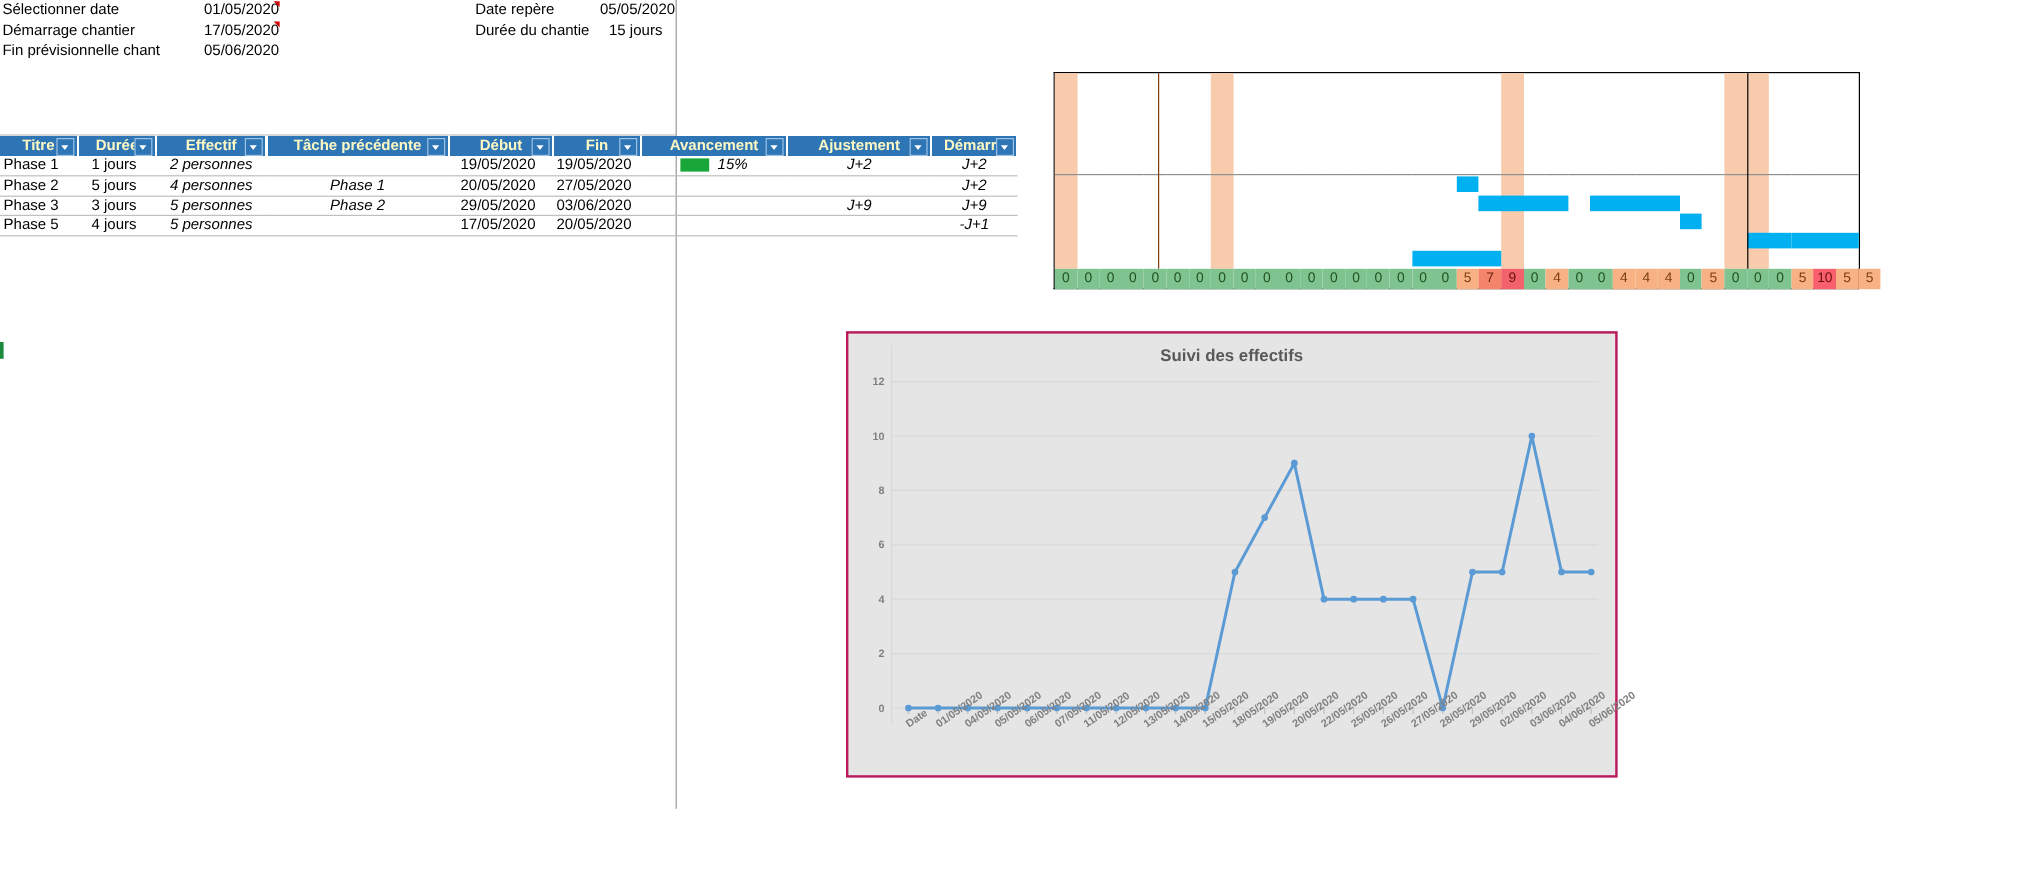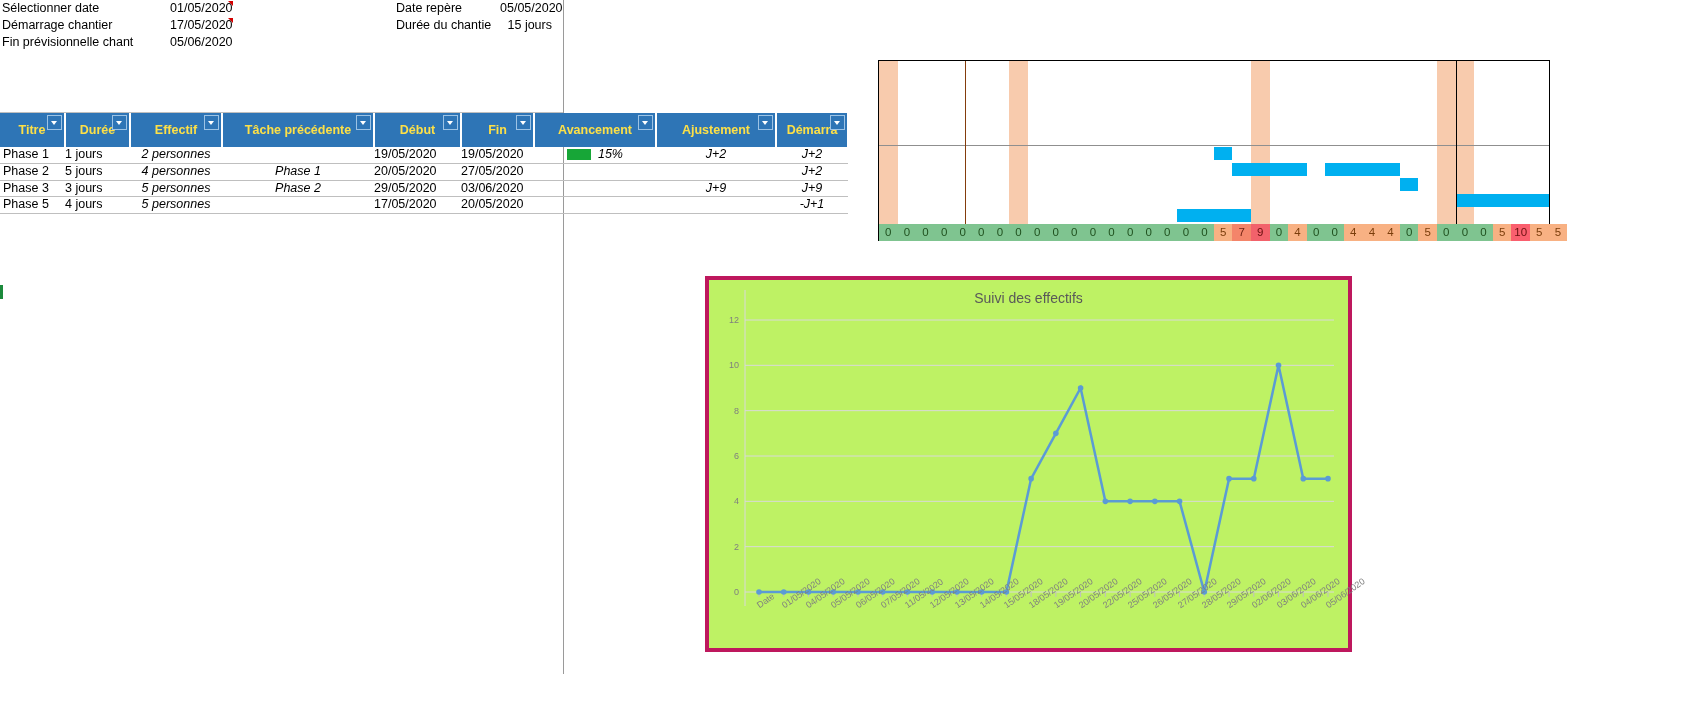--- a/index.html
+++ b/index.html
@@ -12,29 +12,29 @@
   .info-lab{position:absolute;left:2px;font-size:12.5px;}
   .info-val{position:absolute;left:170px;width:60px;text-align:right;font-size:12.5px;}
   .info-lab2{position:absolute;left:396px;font-size:12.5px;}
   .info-val2{position:absolute;left:500px;width:52px;text-align:right;font-size:12.5px;}
   .redmark{position:absolute;width:0;height:0;border-top:5px solid #d40000;
            border-left:5px solid transparent;}
 
   
   .tbl{position:absolute;left:0;top:113px;border-collapse:collapse;}
   .tbl td,.tbl th{font-size:12.5px;padding:0;margin:0;}
-  .hd{background:#2e75b6;color:#fde047;font-weight:bold;text-align:center;
-      height:34px;line-height:17px;position:relative;border-right:2px solid #fff;}
+  .hd{background:#2e75b6;color:#fef9c3;font-weight:bold;text-align:center;
+      height:17px;line-height:17px;position:relative;border-right:2px solid #fff;}
   .hd .fbtn{position:absolute;right:2px;top:2px;width:13px;height:13px;
             background:#2e75b6;border:1px solid #9cc3e5;}
   .hd .fbtn:after{content:"";position:absolute;left:3px;top:5px;
             border-left:3.5px solid transparent;border-right:3.5px solid transparent;
             border-top:4px solid #ffffff;}
   .tbl td.c{text-align:center;font-style:italic;}
-  .tbl td.r{text-align:left;padding-right:5px;}
+  .tbl td.r{text-align:center;padding-right:5px;}
   .tbl td.l{text-align:left;padding-left:3px;}
   .tbl tbody tr{height:15.8px;}
   .tbl tbody td{border-bottom:1px solid #bfbfbf;height:15.8px;line-height:15.8px;}
   .prog{display:inline-block;width:24px;height:11px;background:#17a637;vertical-align:middle;}
   .vline{position:absolute;left:563px;top:0;width:1px;height:674px;background:#9a9a9a;}
   .hline-top{position:absolute;left:0;top:112px;width:563px;height:1px;background:#bfbfbf;}
   .greenbar{position:absolute;left:0;top:285px;width:3px;height:14px;background:#1c8a3c;}
 
   
   #gantt{position:absolute;left:878px;top:60px;}
@@ -59,21 +59,21 @@
   .fcell{position:absolute;top:0;width:19px;height:17px;line-height:17px;
          text-align:center;font-size:11.5px;box-sizing:border-box;}
   .lv0{background:#7fc490;color:#20511f;}
   .lv1{background:#f8b183;color:#7a3d0b;}
   .lv2{background:#f4856a;color:#6b1f10;}
   .lv3{background:#f2626b;color:#6b1010;}
   .lv4{background:#fa5f6e;color:#6b1010;}
 
   
   #chart{position:absolute;left:705px;top:276px;width:639px;height:368px;
-         background:#bef264;border:4px solid #be185d;}
+         background:#e5e5e5;border:2px solid #be185d;font-weight:bold;}
   .ch-title{text-align:center;font-size:14px;color:#595959;margin-top:10px;}
   .ch-plot{position:absolute;left:0;top:0;width:639px;height:368px;}
   .xlab{position:absolute;font-size:9px;color:#7f7f7f;white-space:nowrap;
         transform:rotate(-35deg);transform-origin:left top;}
 </style>
 </head>
 <body>
 
 <div class="info" id="infoBox">
     <div class="info-row">

